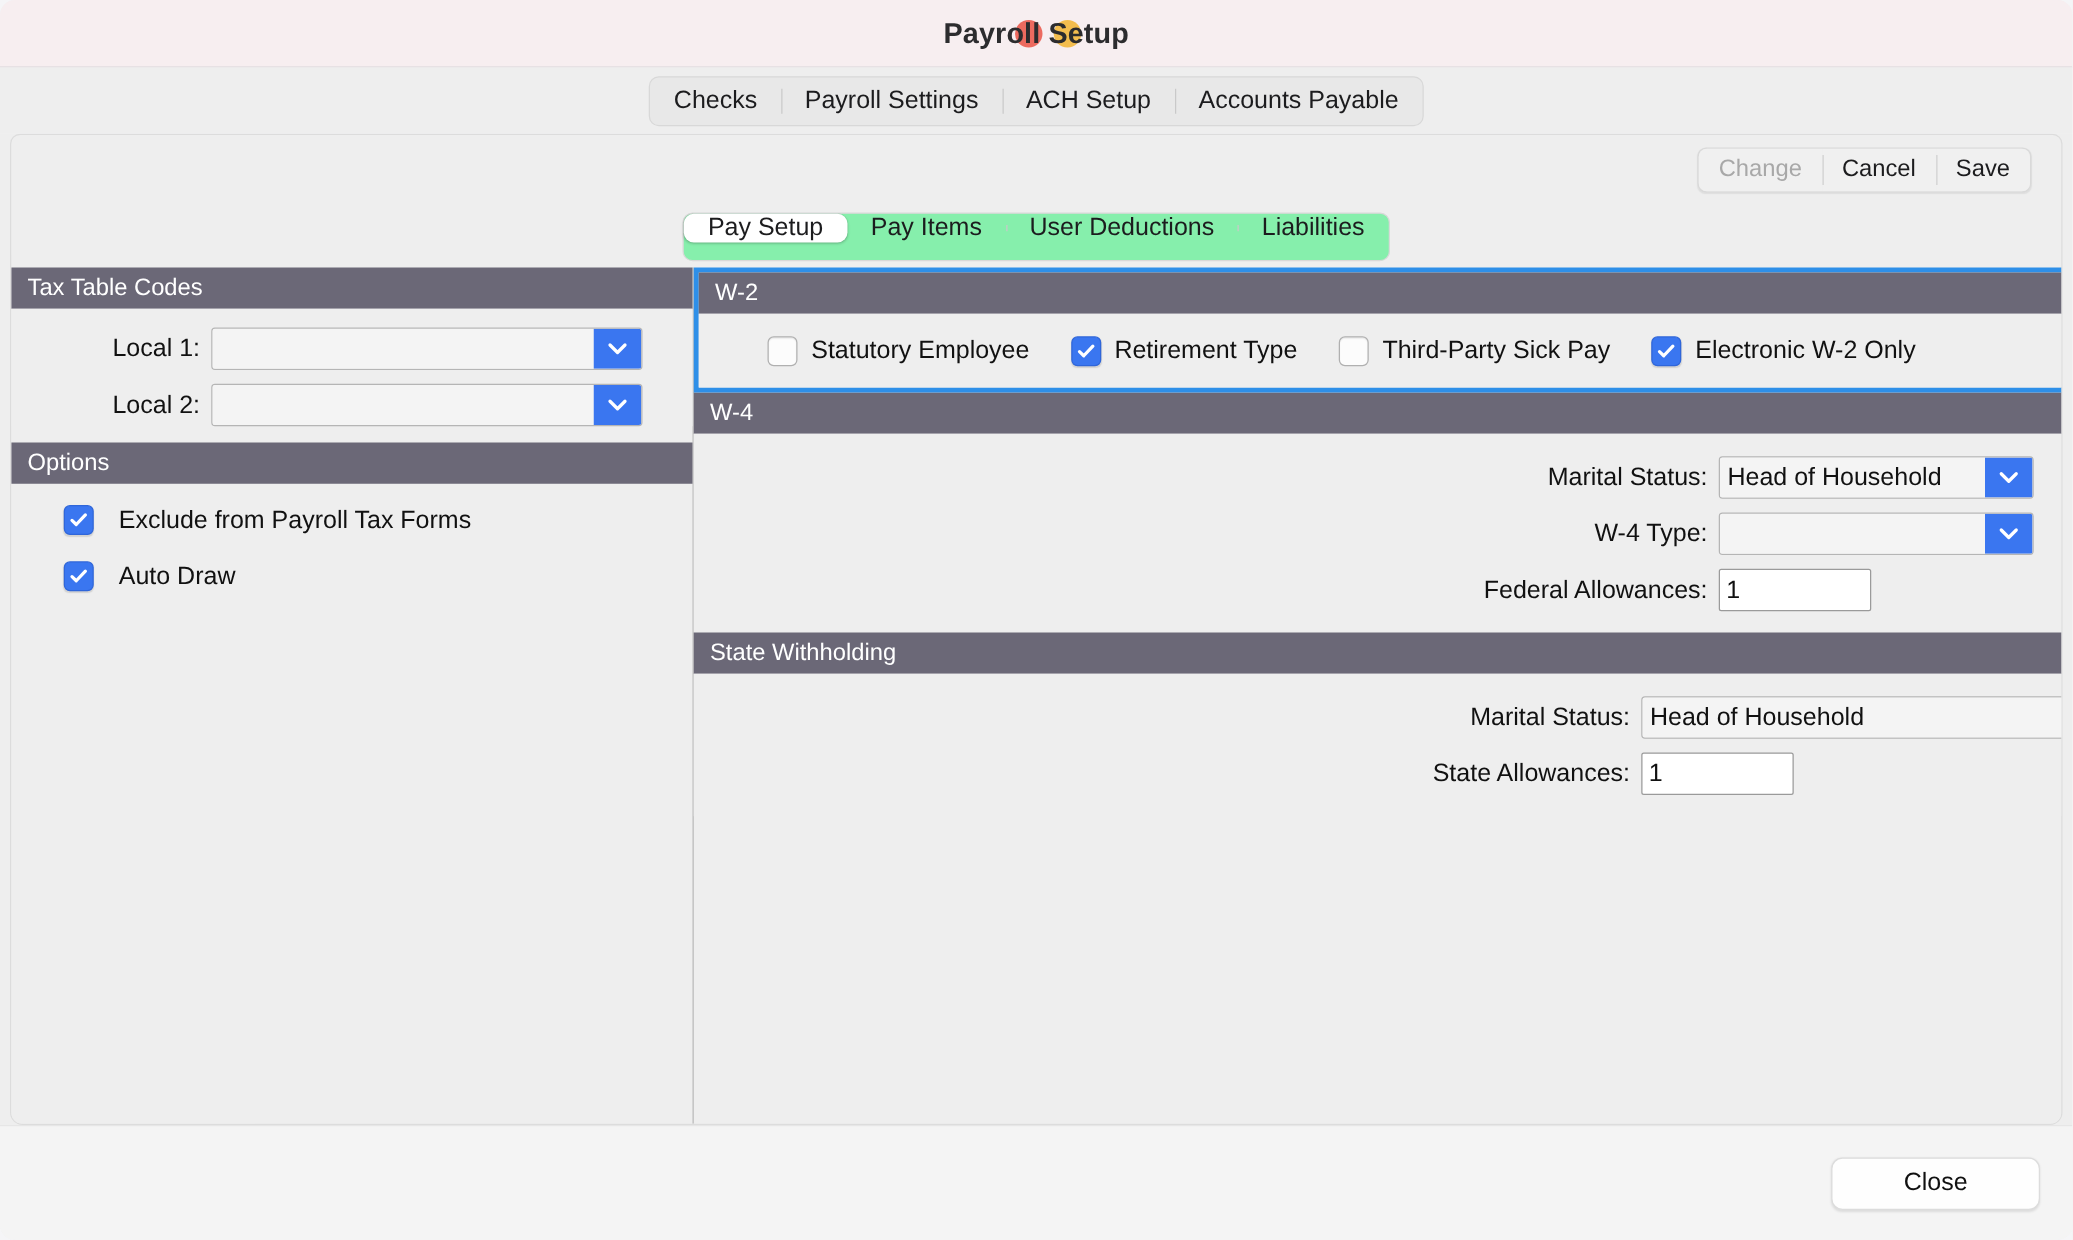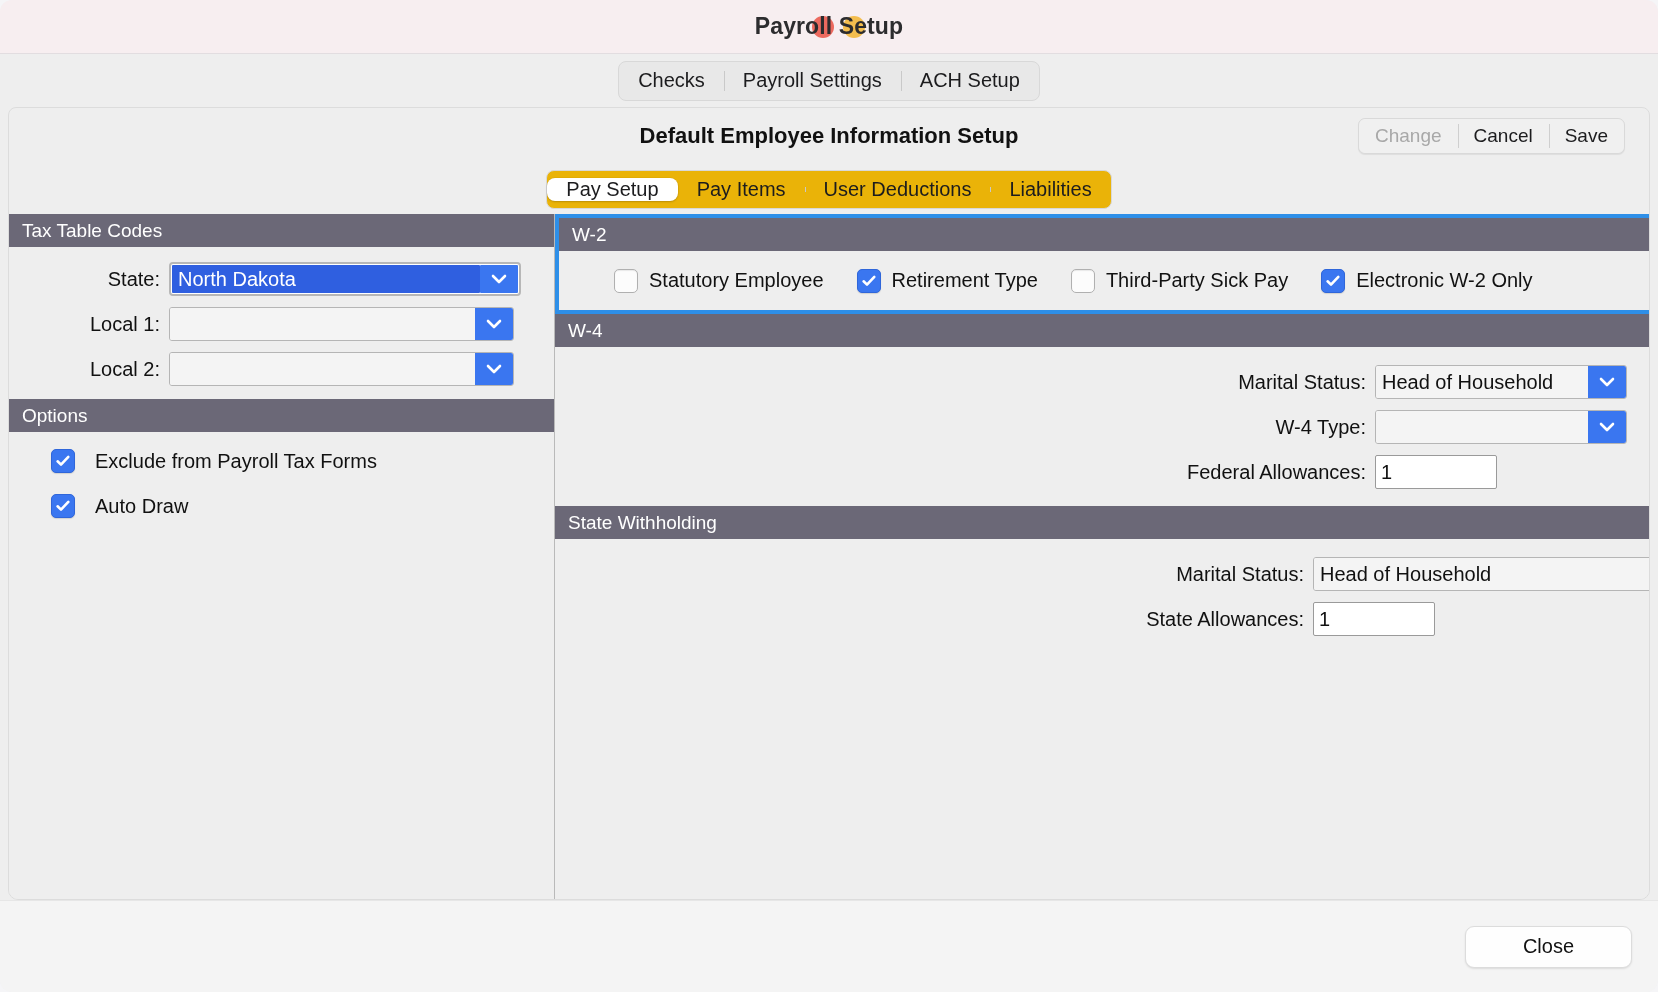--- a/index.html
+++ b/index.html
@@ -135,23 +135,23 @@
     width: 1px; background: #cfcfcf;
   }
   .hdr-btn.disabled { color: #a8a8a8; }
 
   
   .subtabs-row {
     height: 50px; flex: 0 0 50px;
     display: flex; align-items: center; justify-content: center;
   }
   .sub-segmented {
-    display: flex; align-items: center;
+    display: flex; align-items: flex-start;
     height: 39px;
-    background: #eab308;
+    background: #86efac;
     border: 1px solid #d8d8d8;
     border-radius: 8px;
     position: relative;
   }
   .sub-seg {
     display: flex; align-items: center; justify-content: center;
     padding: 0 19px;
     font-size: 20px; color: #1c1c1e;
     position: relative; cursor: default;
   }
@@ -327,28 +327,28 @@
       <div class="dot yellow"></div>
     </div>
     <div class="title-text">Payroll Setup</div>
   </div>
 
   <div class="toptabs-row">
     <div class="segmented">
       <div class="seg">Checks</div>
       <div class="seg">Payroll Settings</div>
       <div class="seg">ACH Setup</div>
+      <div class="seg">Accounts Payable</div>
     </div>
   </div>
 
   <div class="content">
     <div class="panel">
 
       <div class="header-strip">
-        <div class="page-title">Default Employee Information Setup</div>
         <div class="hdr-buttons">
           <div class="hdr-btn disabled">Change</div>
           <div class="hdr-btn">Cancel</div>
           <div class="hdr-btn">Save</div>
         </div>
       </div>
 
       <div class="subtabs-row">
         <div class="sub-segmented">
           <div class="sub-seg active">Pay Setup</div>
@@ -359,31 +359,20 @@
       </div>
 
       <div class="body">
 
         <div class="col-left">
 
           <div class="sect-hdr">Tax Table Codes</div>
 
           <div class="sect-body" style="padding-top:4px;">
 
-            <div class="field-row">
-              <div class="field-label" style="width:160px;">State:</div>
-              <div class="combo focused" style="width:352px;">
-                <div class="val">North Dakota</div>
-                <div class="arrow">
-                  <svg width="20" height="20" viewBox="0 0 20 20">
-                      <path d="M4 7 L10 13 L16 7" stroke="#ffffff" stroke-width="2.6" fill="none" stroke-linecap="round" stroke-linejoin="round"></path>
-                    </svg>
-                </div>
-              </div>
-            </div>
 
             <div class="field-row">
               <div class="field-label" style="width:160px;">Local 1:</div>
               <div class="combo" style="width:345px;">
                 <div class="val"></div>
                 <div class="arrow">
                   <svg width="20" height="20" viewBox="0 0 20 20">
                       <path d="M4 7 L10 13 L16 7" stroke="#ffffff" stroke-width="2.6" fill="none" stroke-linecap="round" stroke-linejoin="round"></path>
                     </svg>
                 </div>

